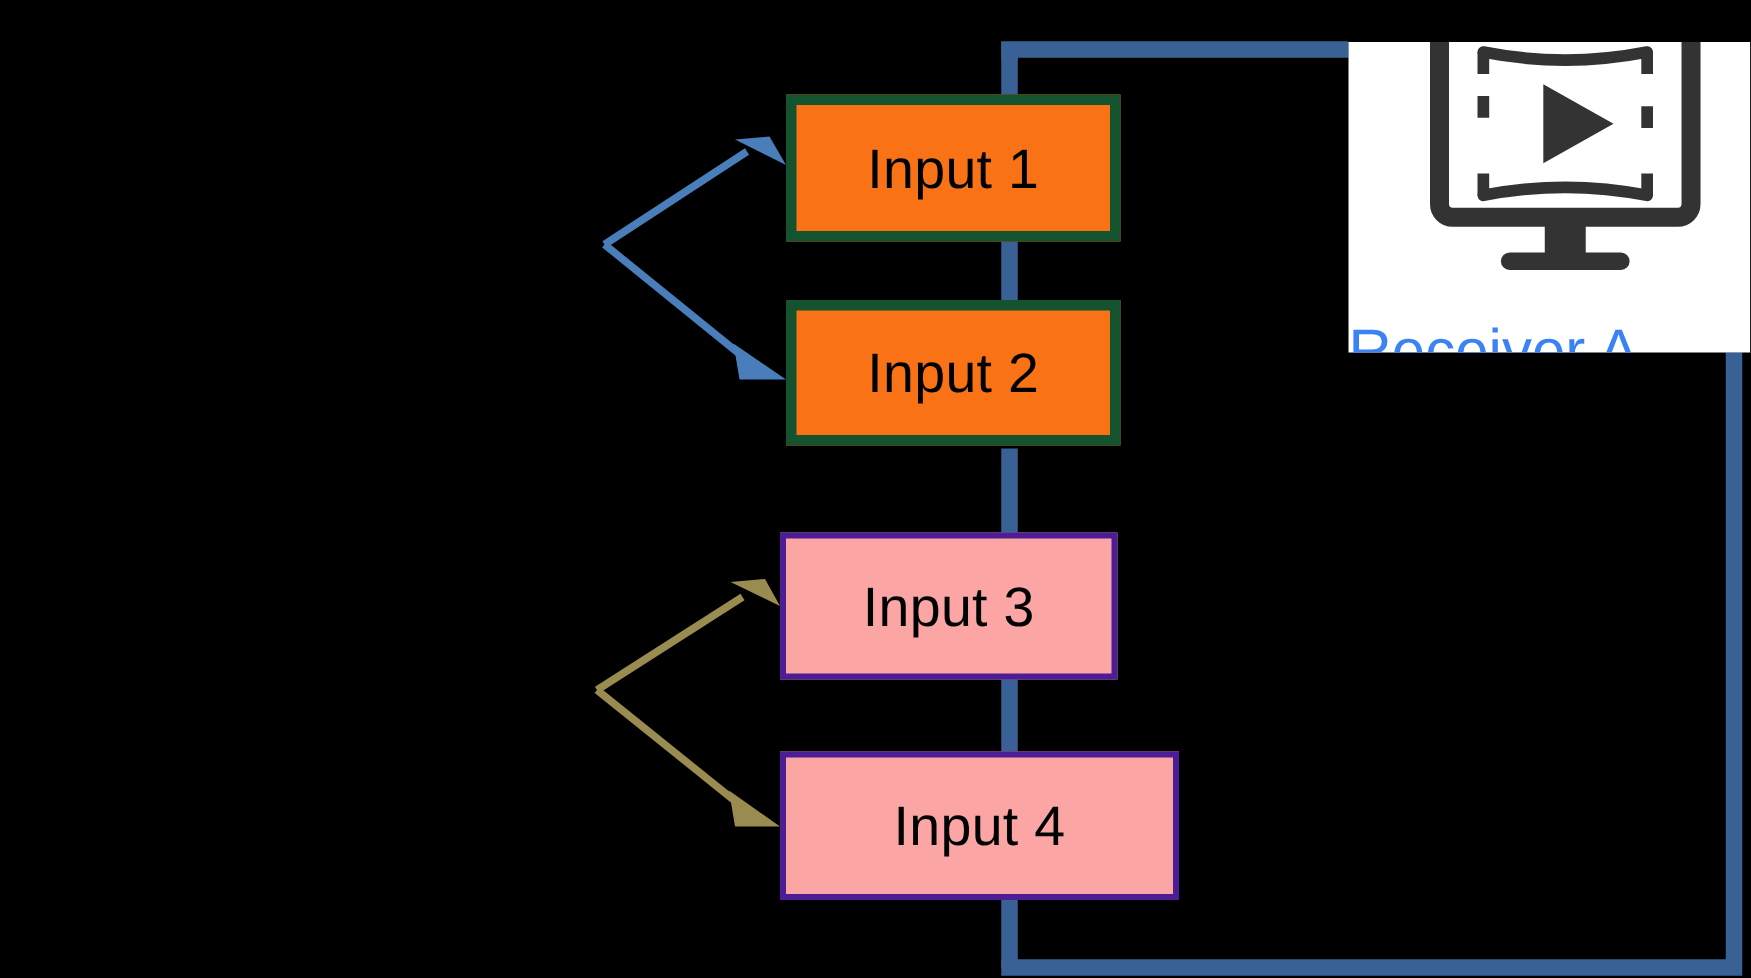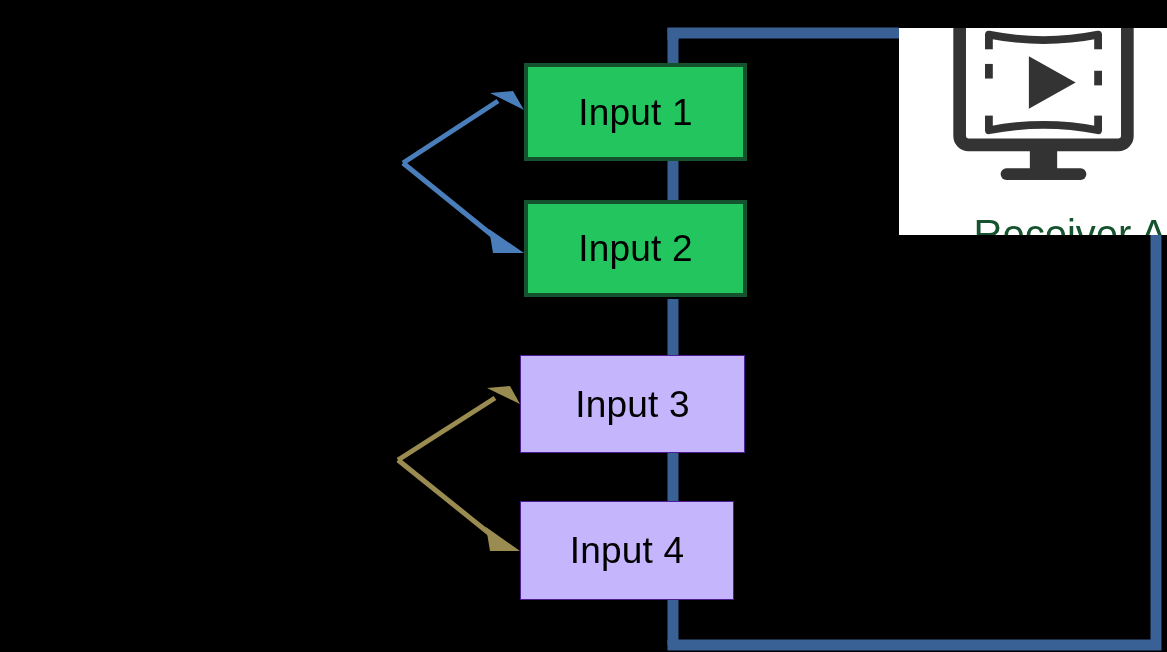--- a/index.html
+++ b/index.html
@@ -33,26 +33,26 @@
     align-items: center;
     justify-content: center;
     color: #000000;
     font-size: 37px;
     font-weight: 400;
     letter-spacing: 0.2px;
     line-height: 1;
     z-index: 5;
   }
   .node-cyan {
-    background: #22c55e;
-    border: 4px solid #14532d;
+    background: #f97316;
+    border: 7px solid #14532d;
   }
   .node-gray {
-    background: #c4b5fd;
-    border: 1px solid #4c1d95;
+    background: #fca5a5;
+    border: 4px solid #4c1d95;
   }
   #receiver-panel {
     position: absolute;
     left: 899px;
     top: 28px;
     width: 268px;
     height: 207px;
     background: #FFFFFF;
     overflow: hidden;
     z-index: 8;
@@ -62,22 +62,22 @@
     left: 47px;
     top: -28px;
     width: 195px;
     height: 200px;
   }
   #receiver-label {
     position: absolute;
     left: 0;
     top: 186px;
     width: 268px;
-    text-align: right;
-    color: #14532d;
+    text-align: left;
+    color: #3b82f6;
     font-size: 40px;
     line-height: 1;
     white-space: nowrap;
   }
 </style>
 </head>
 <body>
 
 <div id="canvas">
 
@@ -116,21 +116,21 @@
   </div>
 
   <div class="node-box node-cyan" style="left:524px; top:200px; width:223px; height:97px;">
     <span>Input 2</span>
   </div>
 
   <div class="node-box node-gray" style="left:520px; top:355px; width:225px; height:98px;">
     <span>Input 3</span>
   </div>
 
-  <div class="node-box node-gray" style="left:520px; top:501px; width:214px; height:99px;">
+  <div class="node-box node-gray" style="left:520px; top:501px; width:266px; height:99px;">
     <span>Input 4</span>
   </div>
 
   <div id="receiver-panel">
 
     <svg id="receiver-icon" viewBox="0 0 200 200">
 
       <rect x="14" y="18" width="172" height="128" rx="9" ry="9" fill="none" stroke="#333333" stroke-width="13"></rect>
 
       <rect x="86" y="150" width="28" height="22" fill="#333333"></rect>

